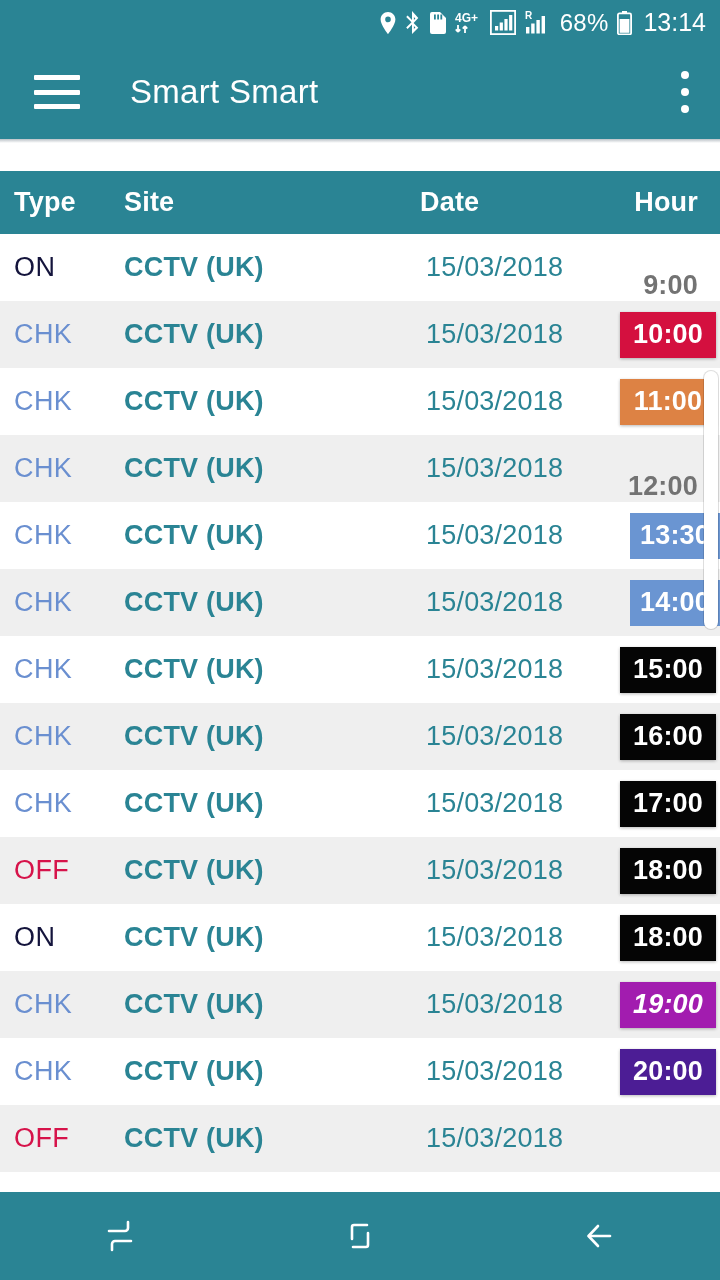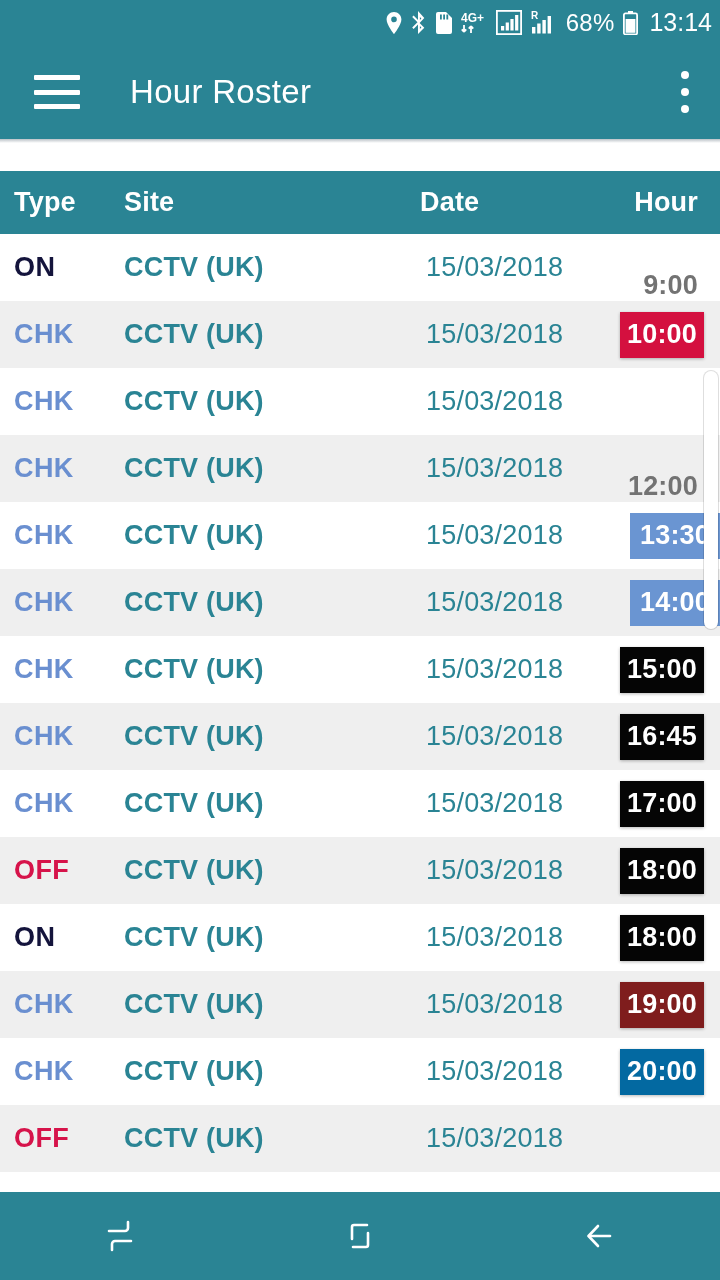--- a/index.html
+++ b/index.html
@@ -9,21 +9,21 @@
     font-family:"Liberation Sans", sans-serif;
     overflow:hidden;
   }
   #app { position:relative; width:720px; height:1280px; background:#ffffff; }
 
   
   .statusbar{
     position:absolute; top:0; left:0; width:720px; height:45px;
     background:#2a8494; color:#ffffff;
     display:flex; align-items:center; justify-content:flex-end;
-    padding-right:8px; gap:9px;
+    padding-right:14px; gap:9px;
   }
   .sb-ico{ display:flex; align-items:center; justify-content:center; height:26px; }
   .sb-ico svg{ display:block; }
   .sb-text{ font-size:24px; letter-spacing:0.2px; font-weight:400; line-height:1; }
   .sb-time{ font-size:25px; font-weight:400; line-height:1; margin-left:2px; }
 
   
   .toolbar{
     position:absolute; top:45px; left:0; width:720px; height:94px;
     background:#2a8494; display:flex; align-items:center;
@@ -69,38 +69,38 @@
   .th-date{ position:absolute; left:420px; }
   .th-hour{ position:absolute; right:22px; }
 
   .row{
     height:67px; position:relative; display:flex; align-items:center;
     background:#ffffff;
   }
   .row.alt{ background:#efefef; }
 
   .c-type{
-    position:absolute; left:14px; font-size:27px; font-weight:700; letter-spacing:0.4px;
+    position:absolute; left:14px; font-size:27px; font-weight:400; letter-spacing:0.4px;
   }
   .c-site{
     position:absolute; left:124px; font-size:27px; font-weight:700;
     color:#2a8494; letter-spacing:0.2px;
   }
   .c-date{
     position:absolute; left:426px; font-size:27px; font-weight:400;
     color:#2a8494; letter-spacing:0.2px;
   }
   .c-hour{
     position:absolute; right:22px; font-size:27px; font-weight:700;
     letter-spacing:0.2px; white-space:nowrap;
   }
   
   .c-hour.badge{
-    right:16px;
-    width:84px; height:46px;
+    right:4px;
+    width:96px; height:46px;
     display:flex; align-items:center; justify-content:center;
     color:#ffffff;
     box-shadow:0 1px 3px rgba(0,0,0,0.28);
   }
   .c-hour.badge.edge{ right:0px; width:90px; box-shadow:none; }
 
   
   .t-on  { color:#14143c; }
   .t-chk { color:#6a8fd0; }
   .t-off { color:#d6134a; }
@@ -184,21 +184,21 @@
     </span>
     <span class="sb-time">13:14</span>
   </div>
 
   <div class="toolbar">
     <div class="hamburger">
       <span></span>
       <span></span>
       <span></span>
     </div>
-    <div class="app-title">Hour Roster</div>
+    <div class="app-title">Smart Smart</div>
     <div class="overflow">
       <i></i>
       <i></i>
       <i></i>
     </div>
   </div>
 
   <div class="gap-strip">
     <div class="shadow-line"></div>
   </div>
@@ -220,20 +220,21 @@
         <div class="row alt">
           <span class="c-type t-chk">CHK</span>
           <span class="c-site">CCTV (UK)</span>
           <span class="c-date">15/03/2018</span>
           <span class="c-hour badge" style="background: rgb(212, 16, 63);">10:00</span>
         </div>
         <div class="row">
           <span class="c-type t-chk">CHK</span>
           <span class="c-site">CCTV (UK)</span>
           <span class="c-date">15/03/2018</span>
+          <span class="c-hour badge" style="background: rgb(221, 130, 68);">11:00</span>
         </div>
         <div class="row alt">
           <span class="c-type t-chk">CHK</span>
           <span class="c-site">CCTV (UK)</span>
           <span class="c-date">15/03/2018</span>
           <span class="c-hour h-green">12:00</span>
         </div>
         <div class="row">
           <span class="c-type t-chk">CHK</span>
           <span class="c-site">CCTV (UK)</span>
@@ -249,21 +250,21 @@
         <div class="row">
           <span class="c-type t-chk">CHK</span>
           <span class="c-site">CCTV (UK)</span>
           <span class="c-date">15/03/2018</span>
           <span class="c-hour badge" style="background: rgb(5, 5, 5);">15:00</span>
         </div>
         <div class="row alt">
           <span class="c-type t-chk">CHK</span>
           <span class="c-site">CCTV (UK)</span>
           <span class="c-date">15/03/2018</span>
-          <span class="c-hour badge" style="background: rgb(5, 5, 5);">16:45</span>
+          <span class="c-hour badge" style="background: rgb(5, 5, 5);">16:00</span>
         </div>
         <div class="row">
           <span class="c-type t-chk">CHK</span>
           <span class="c-site">CCTV (UK)</span>
           <span class="c-date">15/03/2018</span>
           <span class="c-hour badge" style="background: rgb(5, 5, 5);">17:00</span>
         </div>
         <div class="row alt">
           <span class="c-type t-off">OFF</span>
           <span class="c-site">CCTV (UK)</span>
@@ -273,27 +274,27 @@
         <div class="row">
           <span class="c-type t-on">ON</span>
           <span class="c-site">CCTV (UK)</span>
           <span class="c-date">15/03/2018</span>
           <span class="c-hour badge" style="background: rgb(5, 5, 5);">18:00</span>
         </div>
         <div class="row alt">
           <span class="c-type t-chk">CHK</span>
           <span class="c-site">CCTV (UK)</span>
           <span class="c-date">15/03/2018</span>
-          <span class="c-hour badge" style="background: #7f1d1d;">19:00</span>
-        </div>
-        <div class="row">
-          <span class="c-type t-chk">CHK</span>
-          <span class="c-site">CCTV (UK)</span>
-          <span class="c-date">15/03/2018</span>
-          <span class="c-hour badge" style="background: #0369a1;">20:00</span>
+          <span class="c-hour badge" style="background: #a21caf; font-style: italic;">19:00</span>
+        </div>
+        <div class="row">
+          <span class="c-type t-chk">CHK</span>
+          <span class="c-site">CCTV (UK)</span>
+          <span class="c-date">15/03/2018</span>
+          <span class="c-hour badge" style="background: #4c1d95;">20:00</span>
         </div>
         <div class="row alt">
           <span class="c-type t-off">OFF</span>
           <span class="c-site">CCTV (UK)</span>
           <span class="c-date">15/03/2018</span>
         </div>
       </div>
     <div class="scrollbar"></div>
   </div>
 

